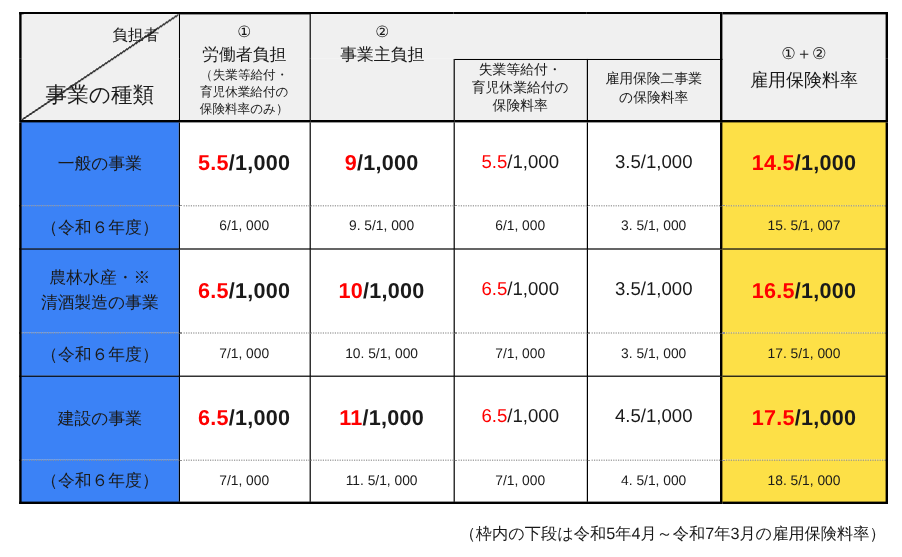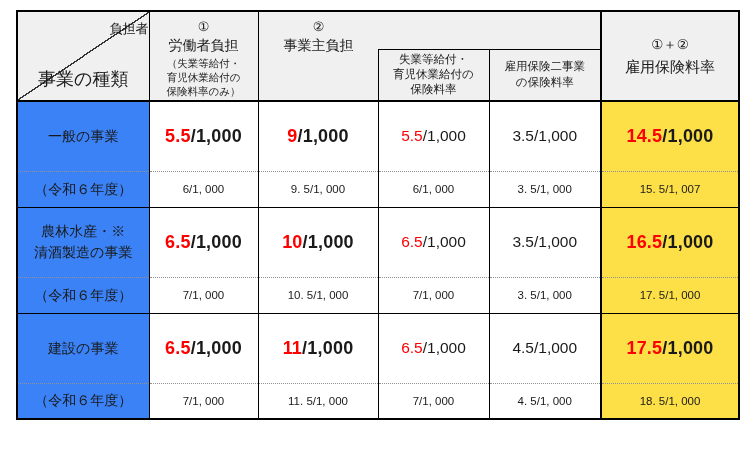--- a/index.html
+++ b/index.html
@@ -7,21 +7,21 @@
   .page{position:relative;width:752px;height:464px;box-sizing:border-box;padding:10px 0 0 16px;}
   table.rate{border-collapse:collapse;table-layout:fixed;width:722px;border:2px solid #000;}
   td{border:1px solid #000;padding:0;text-align:center;vertical-align:middle;}
   
   .hd{background:#f0f0f0;}
   tr.h1{height:38px;}
   tr.h2{height:52px;}
   tr.h2 td, td.rs2{border-bottom:2px solid #000;}
   td.diag{background-color:#f0f0f0;position:relative;
     background-image:linear-gradient(to bottom right,rgba(0,0,0,0) calc(50% - 0.7px),#333 calc(50% - 0.7px),#333 calc(50% + 0.7px),rgba(0,0,0,0) calc(50% + 0.7px));}
-  .c-tr{position:absolute;top:8px;right:0;font-size:13px;}
+  .c-tr{position:absolute;top:8px;right:16px;font-size:13px;}
   .c-bl{position:absolute;bottom:9px;left:20px;font-size:18px;}
   .mk{font-size:13px;line-height:1.3;}
   .ti{font-size:14px;line-height:1.4;}
   .nt{font-size:10.5px;line-height:1.3;margin-top:2px;color:#222;}
   td.worker-h{vertical-align:top;padding-top:7px;}
   td.emp-h{position:relative;border-bottom:0;}
   .emp-label{position:absolute;left:0;top:7px;width:120px;text-align:center;z-index:3;}
   td.empty-h{border-top:0;}
   td.sub-h{font-size:11.5px;line-height:1.34;}
   td.total-h{vertical-align:middle;}
@@ -151,13 +151,14 @@
       <td class="lbl slb">（令和６年度）</td>
       <td class="sv">7/1, 000</td>
       <td class="sv">11. 5/1, 000</td>
       <td class="sv">7/1, 000</td>
       <td class="sv">4. 5/1, 000</td>
       <td class="sv pk bl2">18. 5/1, 000</td>
     </tr>
   </tbody>
     </table>
 
+  <div class="footnote">（枠内の下段は令和5年4月～令和7年3月の雇用保険料率）</div>
 </div>
 
 </body></html>

